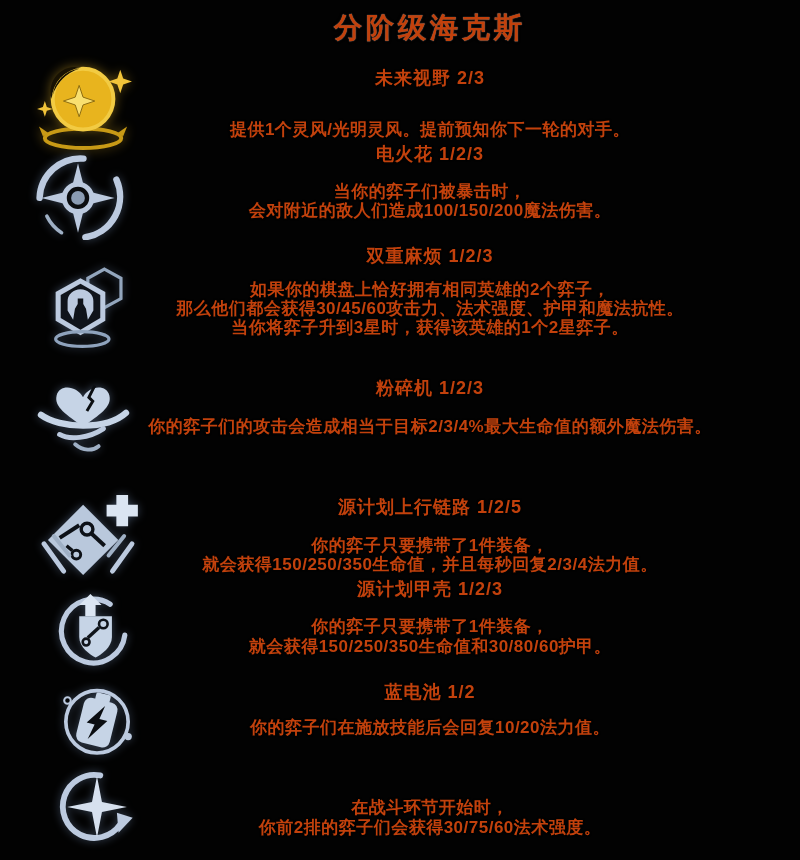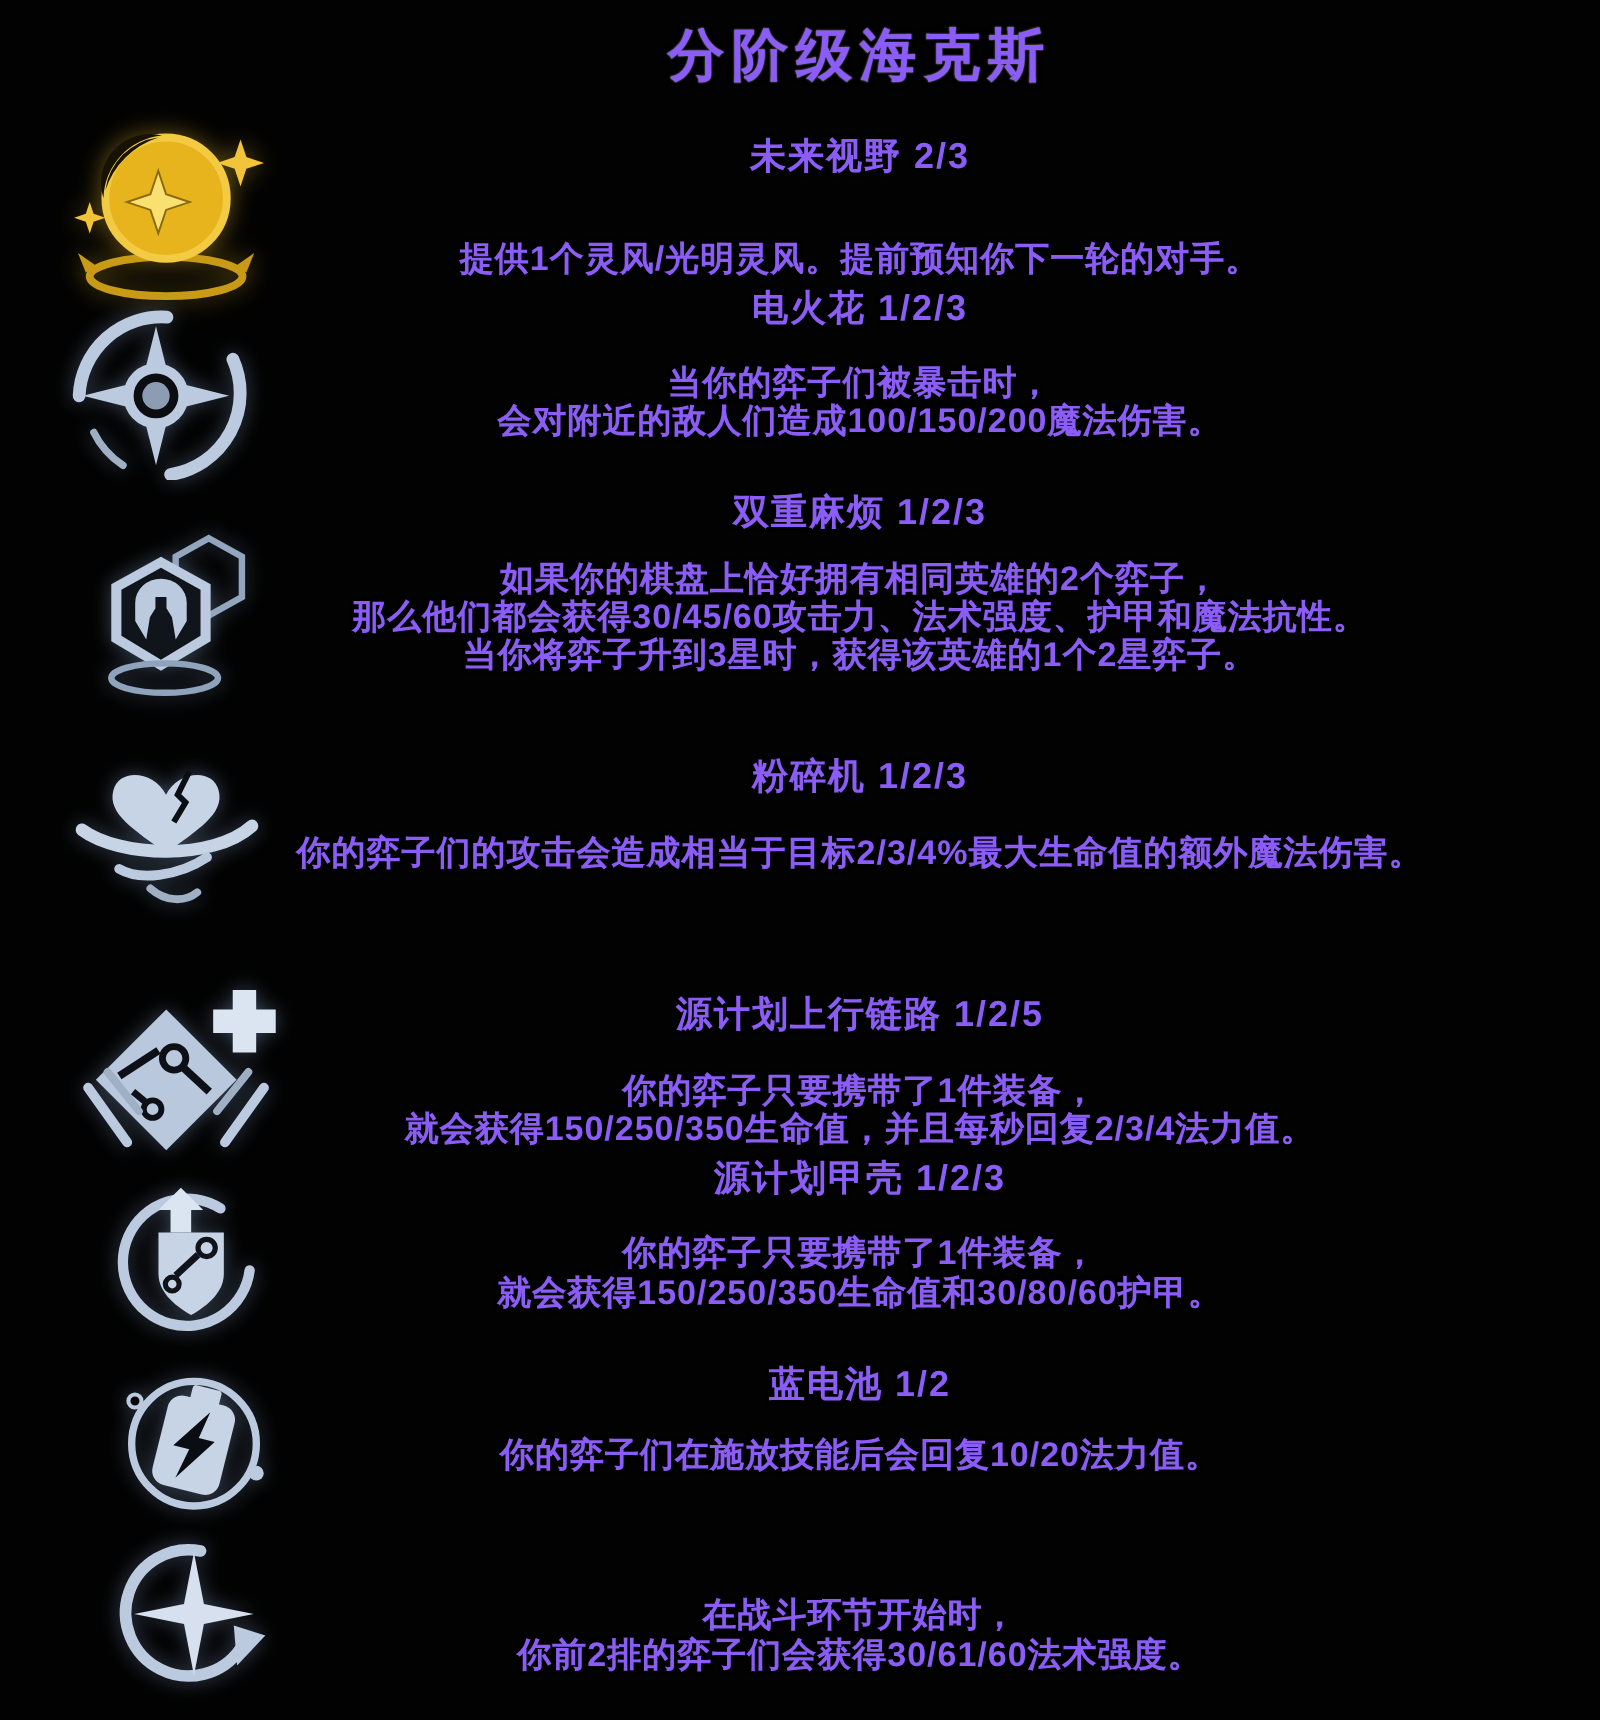--- a/index.html
+++ b/index.html
@@ -1,18 +1,18 @@
 <!DOCTYPE html>
 <html><head>
 <meta charset="utf-8">
 <style>
   html,body{margin:0;padding:0;background:#000;}
   #screen{
     position:relative;width:800px;height:860px;background:#020202;overflow:hidden;
-    font-family:"Liberation Sans",sans-serif;color:#8b5cf6;
+    font-family:"Liberation Sans",sans-serif;color:#c2410c;
   }
   .title{
     position:absolute;left:70px;width:720px;text-align:center;
     font-size:28px;font-weight:700;letter-spacing:4px;
     text-shadow:0 0 3px rgba(0,0,0,.9), 0 0 1px #fff;
   }
   .h{
     position:absolute;left:70px;width:720px;text-align:center;
     font-size:18px;font-weight:700;line-height:22px;letter-spacing:1px;
     text-shadow:0 0 2px rgba(0,0,0,.85);
@@ -152,15 +152,15 @@
   <div class="d" style="top:555px">就会获得150/250/350生命值，并且每秒回复2/3/4法力值。</div>
 
   <div class="h" style="top:578px">源计划甲壳 1/2/3</div>
   <div class="d" style="top:617px">你的弈子只要携带了1件装备，</div>
   <div class="d" style="top:637px">就会获得150/250/350生命值和30/80/60护甲。</div>
 
   <div class="h" style="top:681px">蓝电池 1/2</div>
   <div class="d" style="top:718px">你的弈子们在施放技能后会回复10/20法力值。</div>
 
   <div class="d" style="top:798px">在战斗环节开始时，</div>
-  <div class="d" style="top:818px">你前2排的弈子们会获得30/61/60法术强度。</div>
+  <div class="d" style="top:818px">你前2排的弈子们会获得30/75/60法术强度。</div>
 
 </div>
 
 </body></html>

